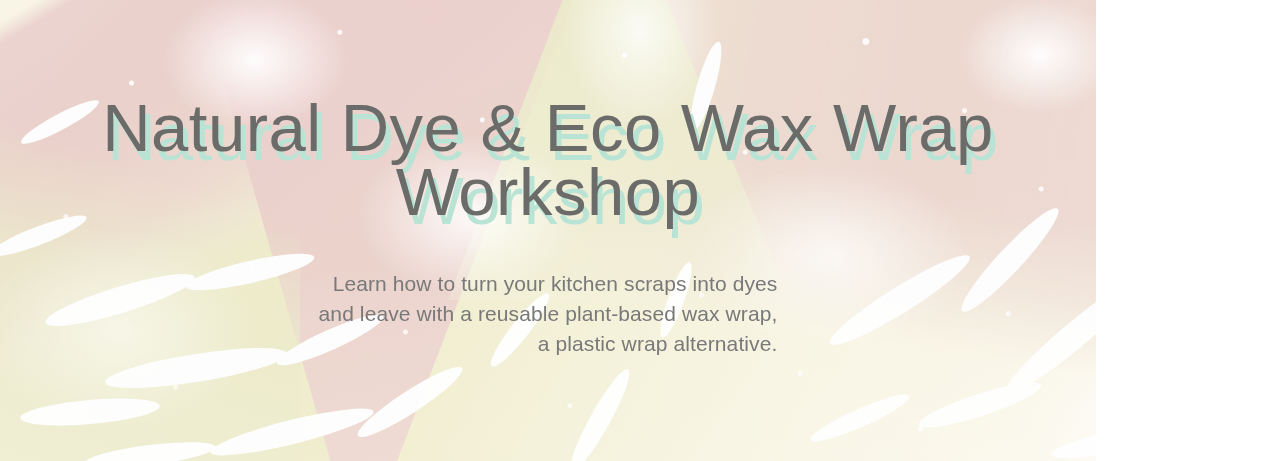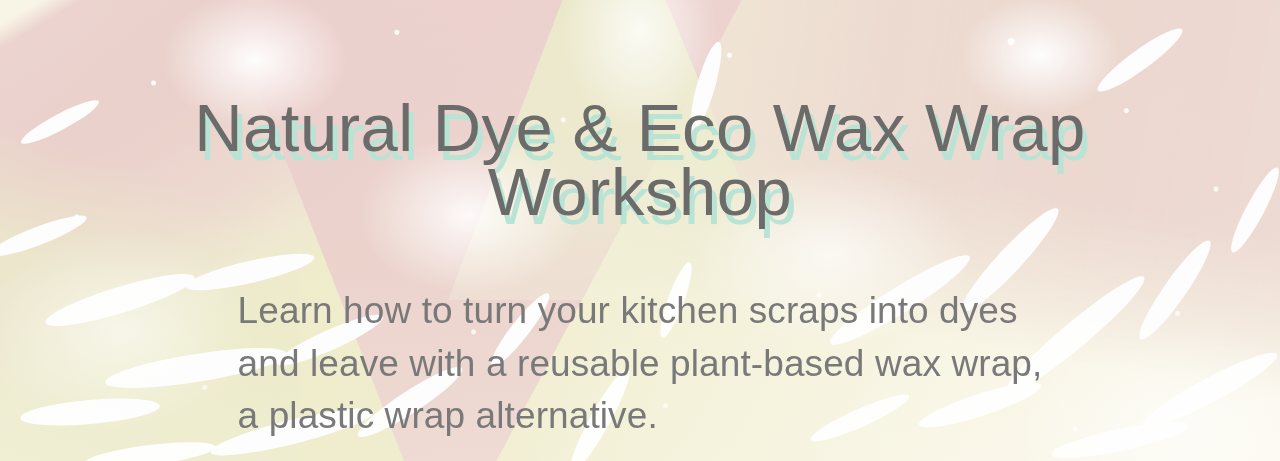--- a/index.html
+++ b/index.html
@@ -7,21 +7,21 @@
     margin: 0;
     padding: 0;
     background: #ffffff;
   }
   body {
     font-family: "Liberation Sans", sans-serif;
   }
 
   .banner {
     position: relative;
-    width: 1280px;
+    width: 1096px;
     height: 461px;
     overflow: hidden;
     background: #bef264;
   }
 
   
   .bg-layer {
     position: absolute;
     inset: 0;
     pointer-events: none;
@@ -171,26 +171,26 @@
     font-weight: 400;
     font-size: 67px;
     line-height: 0.95;
     letter-spacing: 0.5px;
     color: #6b6c6a;
     text-shadow: 5px 9px 0 #b9e4d5;
     white-space: pre-line;
   }
 
   .subhead {
-    margin: 16px;
+    margin: 0;
     padding-top: 46px;
-    text-align: left;
+    text-align: right;
     font-family: "Liberation Sans", sans-serif;
     font-weight: 400;
-    font-size: 37px;
+    font-size: 21px;
     line-height: 1.42;
     letter-spacing: 0.1px;
     color: #79797a;
     white-space: pre-line;
   }
 </style>
 </head>
 <body>
 
 <div class="banner">

